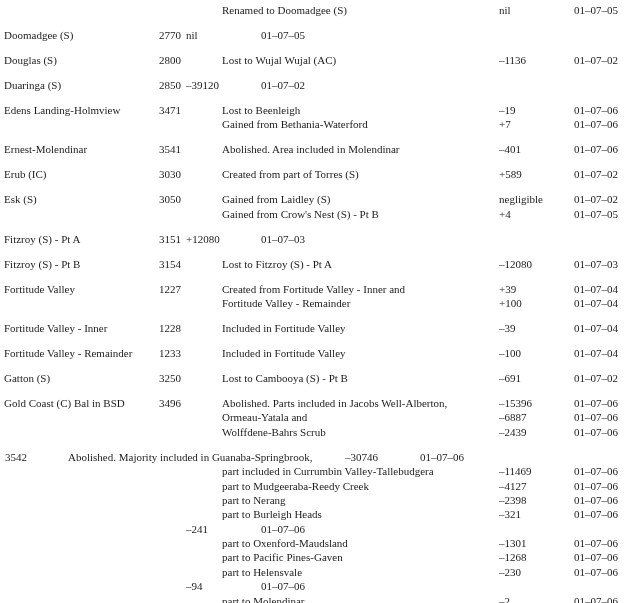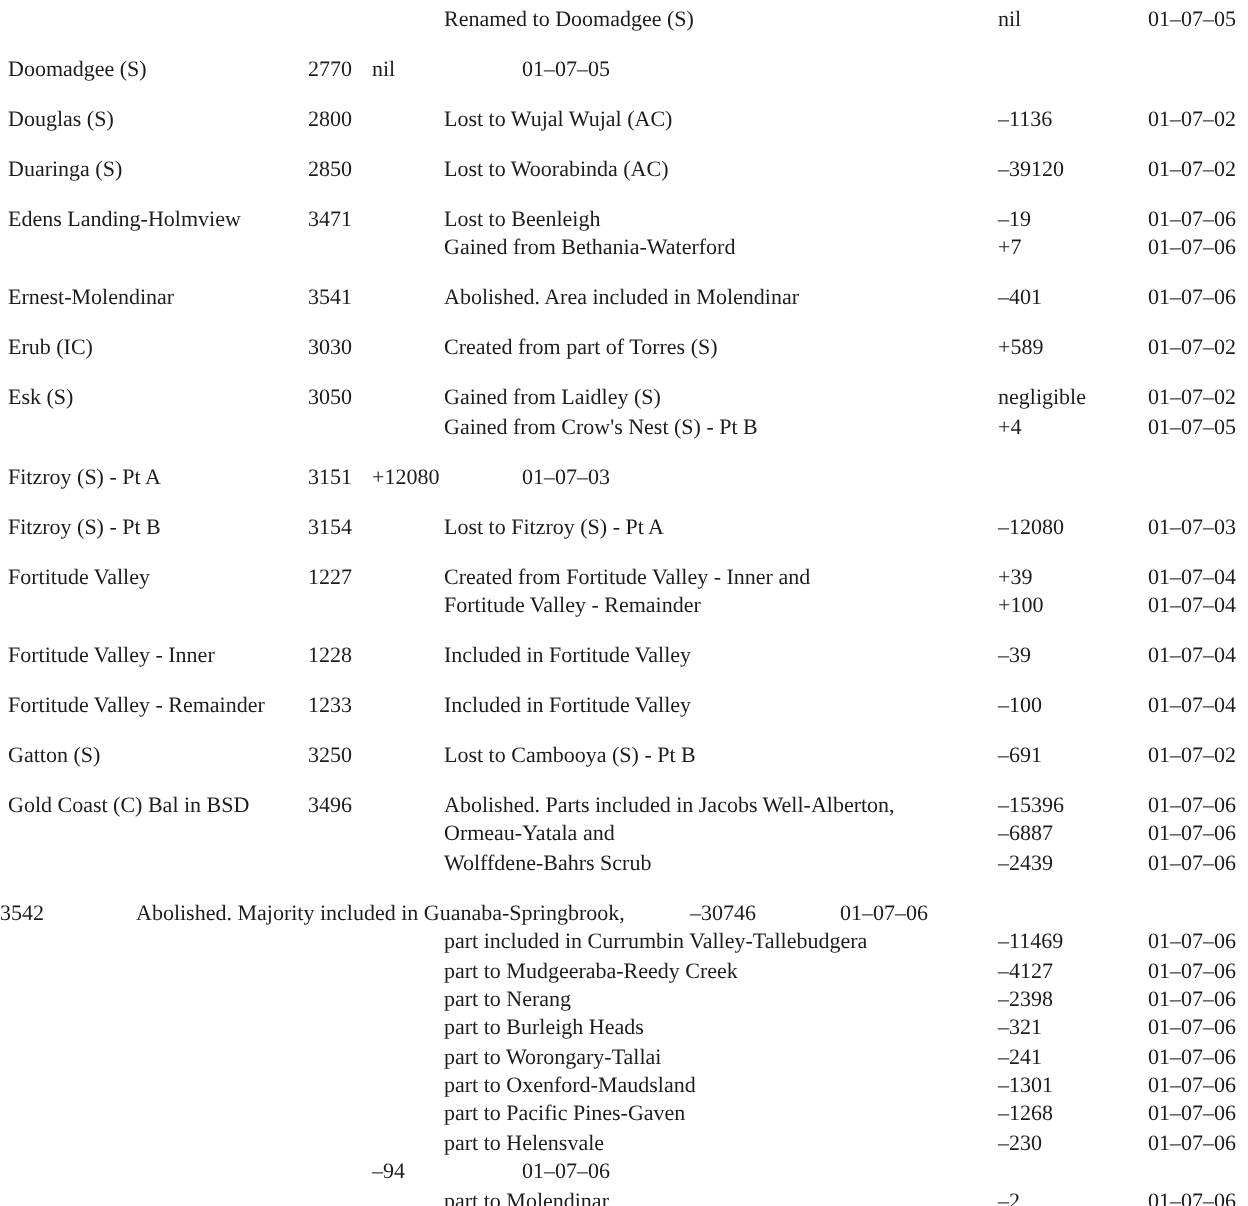--- a/index.html
+++ b/index.html
@@ -31,21 +31,21 @@
     margin-top: 10.6px;
   }
   .cell { overflow: visible; }
   .cell.name {
     width: 150px;
     padding-left: 4px;
     flex: none;
   }
   .cell.code {
     width: 32px;
-    text-align: left;
+    text-align: center;
     flex: none;
   }
   .cell.desc {
     width: 277px;
     margin-left: 36px;
     flex: none;
   }
   .cell.change {
     width: 75px;
     flex: none;
@@ -76,21 +76,20 @@
       <div class="row group-start">
         <div class="cell name">Douglas (S)</div>
         <div class="cell code">2800</div>
         <div class="cell desc">Lost to Wujal Wujal (AC)</div>
         <div class="cell change">–1136</div>
         <div class="cell date">01–07–02</div>
       </div>
       <div class="row group-start">
         <div class="cell name">Duaringa (S)</div>
         <div class="cell code">2850</div>
-        <div class="cell desc">Lost to Woorabinda (AC)</div>
         <div class="cell change">–39120</div>
         <div class="cell date">01–07–02</div>
       </div>
       <div class="row group-start">
         <div class="cell name">Edens Landing-Holmview</div>
         <div class="cell code">3471</div>
         <div class="cell desc">Lost to Beenleigh</div>
         <div class="cell change">–19</div>
         <div class="cell date">01–07–06</div>
       </div>
@@ -228,21 +227,20 @@
       <div class="row">
         <div class="cell name"></div>
         <div class="cell code"></div>
         <div class="cell desc">part to Burleigh Heads</div>
         <div class="cell change">–321</div>
         <div class="cell date">01–07–06</div>
       </div>
       <div class="row">
         <div class="cell name"></div>
         <div class="cell code"></div>
-        <div class="cell desc">part to Worongary-Tallai</div>
         <div class="cell change">–241</div>
         <div class="cell date">01–07–06</div>
       </div>
       <div class="row">
         <div class="cell name"></div>
         <div class="cell code"></div>
         <div class="cell desc">part to Oxenford-Maudsland</div>
         <div class="cell change">–1301</div>
         <div class="cell date">01–07–06</div>
       </div>

